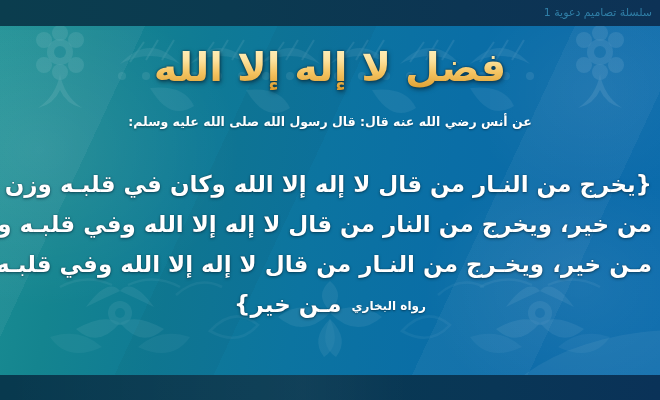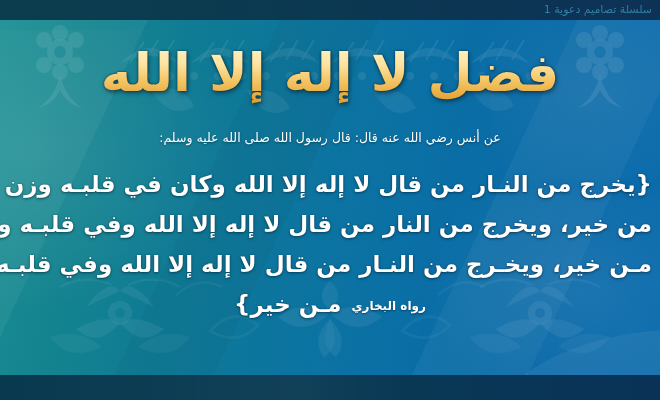--- a/index.html
+++ b/index.html
@@ -64,21 +64,21 @@
   .wm-corner-arc {
     right: -30px; top: 330px; width: 210px; height: 120px;
     border-top-left-radius: 200px 120px;
     background: rgba(255,255,255,.06);
   }
 
   
   .bar-top {
     position: absolute;
     left: 0; right: 0; top: 0;
-    height: 20px;
+    height: 26px;
     background: linear-gradient(90deg, #0b3d4e 0%, #0b3a50 35%, #0c3553 70%, #0d3256 100%);
     display: flex;
     align-items: center;
     justify-content: flex-start;
     padding: 0 8px;
     box-sizing: border-box;
   }
   .bar-top .title {
     color: #2f7ea6;
     font-size: 11px;
@@ -105,45 +105,45 @@
     position: absolute;
     left: 0; right: 0; top: 18px; bottom: 25px;
     z-index: 5;
   }
 
   .poster-title {
     position: absolute;
     top: 26px;
     left: 0; right: 0;
     text-align: center;
-    font-size: 52px;
+    font-size: 40px;
     font-weight: bold;
     line-height: 1.15;
     direction: rtl;
     font-family: "DejaVu Sans", "Liberation Sans", sans-serif;
     background: linear-gradient(180deg, #fff3c4 0%, #fde3a0 34%, #f4c462 62%, #dd9c2c 100%);
     -webkit-background-clip: text;
     background-clip: text;
     color: transparent;
     -webkit-text-fill-color: transparent;
     filter:
       drop-shadow(0 0 1px rgba(10,45,60,.85))
       drop-shadow(1px 2px 2px rgba(4,30,45,.55));
     white-space: nowrap;
   }
 
   .attribution {
     position: absolute;
-    top: 112px;
+    top: 96px;
     left: 0; right: 0;
     text-align: center;
     direction: rtl;
     color: #ffffff;
     font-size: 12.5px;
-    font-weight: normal;
+    font-weight: bold;
     line-height: 1.3;
     text-shadow: 0 1px 2px rgba(3,35,50,.55);
     font-family: "DejaVu Sans", "Liberation Sans", sans-serif;
   }
 
   .hadith {
     position: absolute;
     top: 146px;
     left: 8px; right: 8px;
     direction: rtl;

